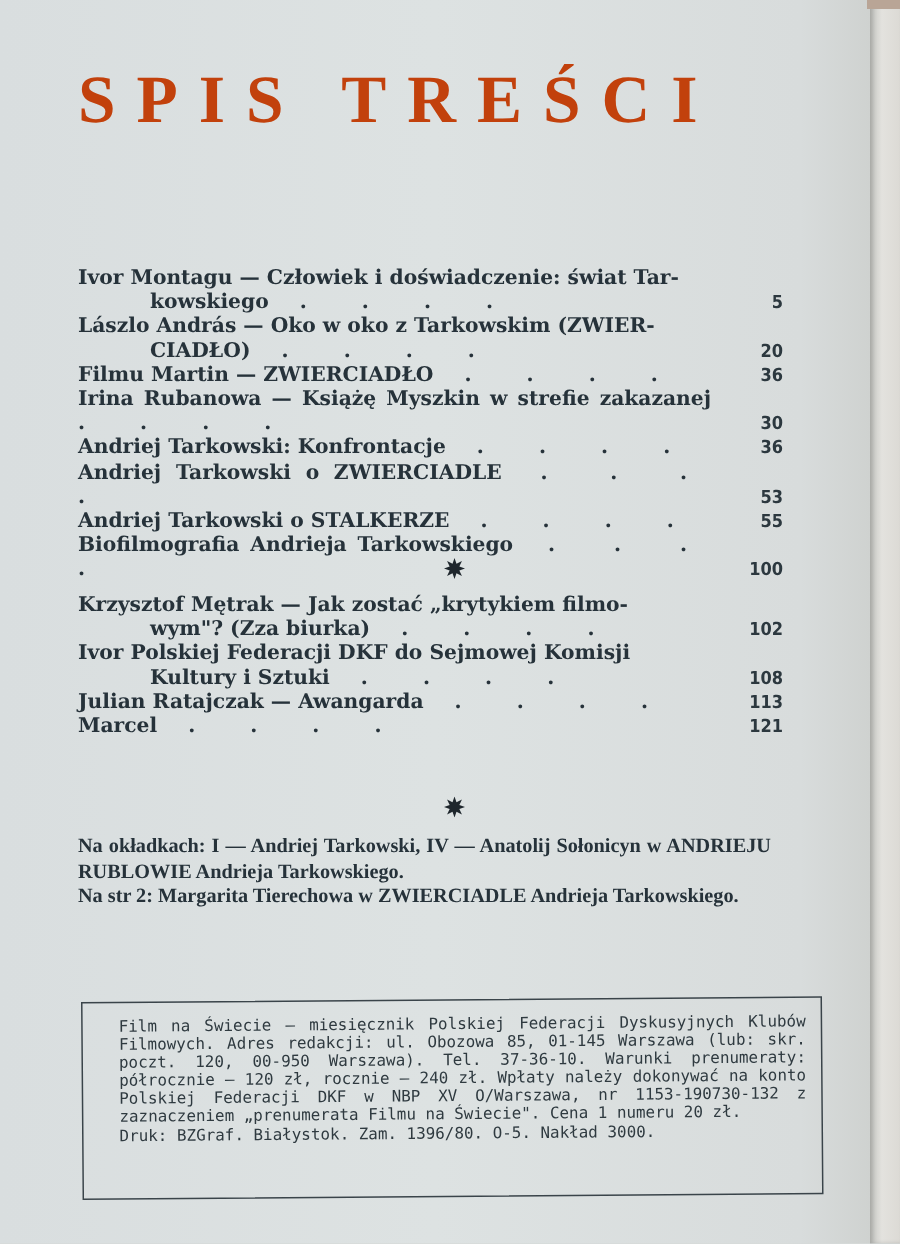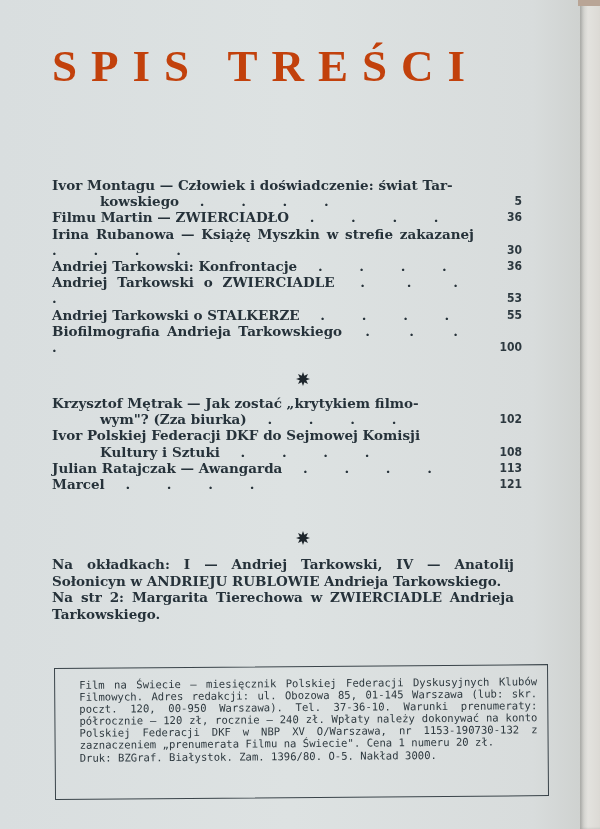--- a/index.html
+++ b/index.html
@@ -108,21 +108,21 @@
       left: 52px;
       top: 556px;
       width: 462px;
       font-family: "DejaVu Serif", serif;
       font-size: 13.5px;
       line-height: 16.5px;
       font-weight: bold;
       color: #26323a;
       text-align: justify;
     }
-    .captions p { margin: 0; }
+    .captions p { margin: 0; font-family: Liberation Serif, serif; }
     .imprint-box {
       position: absolute;
       left: 54px;
       top: 668px;
       width: 492px;
       height: 130px;
       border: 1.5px solid #3a444a;
       transform: rotate(-0.45deg);
       transform-origin: left top;
     }
@@ -148,20 +148,24 @@
 <div class="top-edge"></div>
 
 <div class="title">SPIS TREŚCI</div>
 
 <div class="toc toc-1" id="toc1">
     <div class="entry">
       <span class="text"><span>Ivor Montagu — Człowiek i doświadczenie: świat Tar-</span><br><span class="indent">kowskiego</span><span class="leader"> . . . .</span></span>
       <span class="page-num">5</span>
     </div>
     <div class="entry">
+      <span class="text"><span>Lászlo András — Oko w oko z Tarkowskim (ZWIER-</span><br><span class="indent">CIADŁO)</span><span class="leader"> . . . .</span></span>
+      <span class="page-num">20</span>
+    </div>
+    <div class="entry">
       <span class="text"><span>Filmu Martin — ZWIERCIADŁO</span><span class="leader"> . . . .</span></span>
       <span class="page-num">36</span>
     </div>
     <div class="entry">
       <span class="text"><span>Irina Rubanowa — Książę Myszkin w strefie zakazanej</span><span class="leader"> . . . .</span></span>
       <span class="page-num">30</span>
     </div>
     <div class="entry">
       <span class="text"><span>Andriej Tarkowski: Konfrontacje</span><span class="leader"> . . . .</span></span>
       <span class="page-num">36</span>

